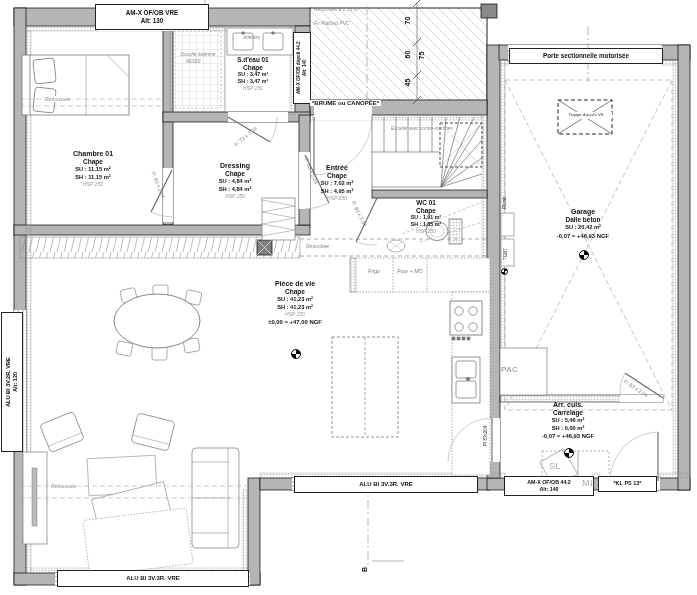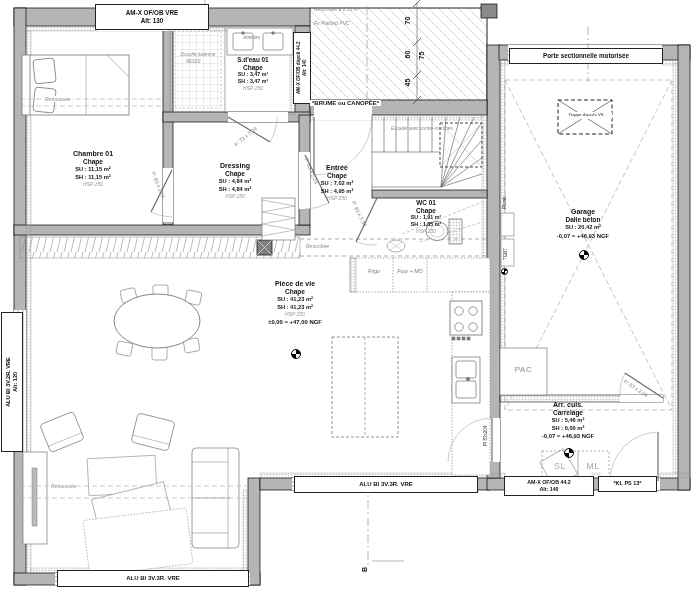--- a/index.html
+++ b/index.html
@@ -22,21 +22,21 @@
   .win.v{writing-mode:vertical-rl;transform:rotate(180deg);font-size:4.6px}
   .win.v span{display:block}
   .note{position:absolute;font-style:italic;font-size:5px;color:#8a8a8a;white-space:nowrap}
   .note.onwall{background:#fff;padding:0 1px}
   .brume{position:absolute;font-weight:700;font-size:6px;color:#111;background:#fff;
          padding:0 2px;white-space:nowrap}
   .dlab{position:absolute;font-size:5.2px;color:#7b8493;white-space:nowrap;transform-origin:0 0}
   .dim{position:absolute;font-weight:700;font-size:7px;width:16px;text-align:center;
        transform:rotate(-90deg)}
   .app{position:absolute;font-style:italic;font-size:5.3px;color:#777;text-align:center}
-  .appbig{position:absolute;font-size:9px;color:#a9a9a9;text-align:center;letter-spacing:.5px}
+  .appbig{position:absolute;font-size:9px;color:#a9a9a9;text-align:left;letter-spacing:.5px}
   .vtext{position:absolute;writing-mode:vertical-rl;transform:rotate(180deg);font-size:4.5px;
          color:#333;line-height:1;text-align:center}
   .trappe{position:absolute;font-size:4.2px;color:#222;background:#fff;text-align:center;
           line-height:1.1;padding:1px}
   .secmark{position:absolute;font-weight:700;font-size:7px;transform:rotate(-90deg)}
 </style>
 </head>
 <body>
 
 <div class="plan">
@@ -411,20 +411,20 @@
 <div class="note onwall" style="left:305px;top:243px">Retombée</div>
 <div class="vtext" style="left:503px;top:190px;height:24px">Plomb.</div>
 <div class="vtext" style="left:504px;top:243px;height:22px">TGBT</div>
 <div class="trappe" style="left:560px;top:112px;width:50px">Trappe d'accès VS</div>
 <div class="secmark" style="left:362px;top:566px">B</div>
 
 <div class="app" style="left:356px;top:268px;width:36px">Frigo</div>
 <div class="app" style="left:391px;top:268px;width:38px">Four + MO</div>
 <div class="appbig" style="left:501px;top:365px;width:45px;font-size:8px;color:#888">PAC</div>
 <div class="appbig" style="left:549px;top:461px;width:22px">SL</div>
-<div class="appbig" style="left:582px;top:461px;width:22px">ML</div>
+<div class="appbig" style="left:582px;top:478px;width:22px">ML</div>
 
 <div class="dim" style="left:399px;top:17px">70</div>
 <div class="dim" style="left:399px;top:51px">60</div>
 <div class="dim" style="left:399px;top:79px">45</div>
 <div class="dim" style="left:413px;top:52px">75</div>
 
 </div>
 
 </body></html>

